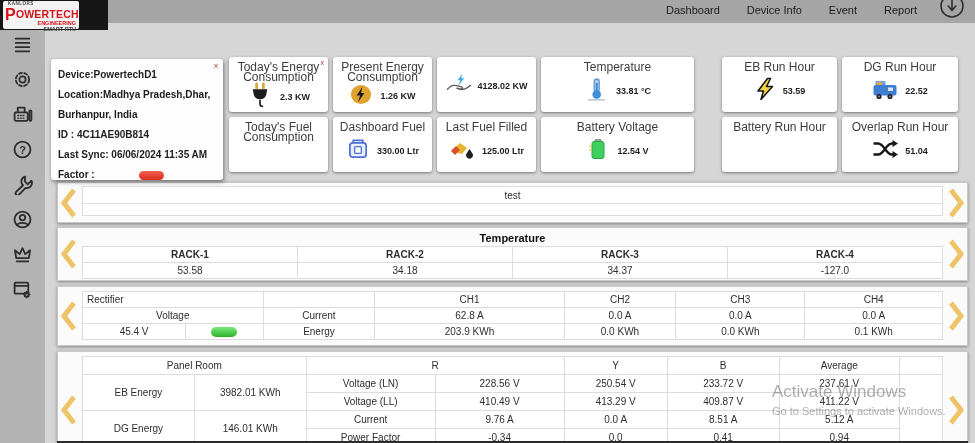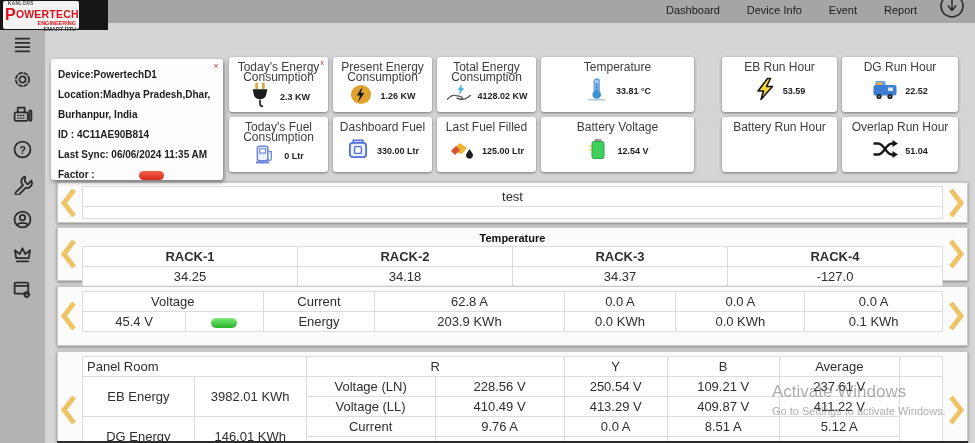--- a/index.html
+++ b/index.html
@@ -50,25 +50,25 @@
   .panel { position:absolute; left:57px; width:911px; background:#fbfbfb; border:1px solid #c9c9c9;
            box-shadow:0 1px 3px rgba(0,0,0,.4); z-index:1; }
   #panel-test { top:182px; height:41px; }
   #panel-temp { top:227px; height:54px; }
   #panel-rect { top:286px; height:60px; }
   #panel-room { top:351px; height:126px; }
   .chev { position:absolute; top:50%; transform:translateY(-50%); width:17px; height:32px; cursor:pointer; z-index:3; }
   .chev.left { left:2px; } .chev.right { right:2px; }
   .panel-inner { margin:3px 24px 0 24px; }
   .panel-title { text-align:center; font-weight:bold; font-size:11px; color:#101010; padding:1px 0 2px; }
-  table.grid { width:100%; border-collapse:collapse; font-size:13px; color:#2e2e2e; background:#fff; table-layout:fixed; }
+  table.grid { width:100%; border-collapse:collapse; font-size:10px; color:#2e2e2e; background:#fff; table-layout:fixed; }
   table.grid td { border:1px solid #dcdcdc; text-align:center; padding:2px 4px; height:16px; overflow:hidden; }
   table.grid td.left { text-align:left; }
   table.grid td.hdr { font-weight:bold; }
-  #panel-room table.grid td { height:18px; }
+  #panel-room table.grid td { height:18px;text-align:center; }
   .ok-pill { display:inline-block; width:26px; height:10px; border-radius:5px;
              background:linear-gradient(#7de87d,#27b427); vertical-align:middle; }
   
   .watermark { position:absolute; left:772px; top:382px; color:rgba(105,105,105,.55); z-index:10; pointer-events:none; }
   .wm1 { font-size:17px; }
   .wm2 { font-size:11px; margin-top:3px; }
   .bottom-edge { position:absolute; left:57px; bottom:0; width:911px; height:2px; background:#2b2b2b; z-index:11; }
 </style>
 </head>
 <body>
@@ -174,40 +174,30 @@
     <div class="stat-title">Present Energy Consumption</div>
     <div class="stat-body">
       <span><svg width="24" height="23" viewBox="0 0 24 24">
         <ellipse cx="12" cy="12" rx="10.5" ry="10" fill="#dfa32e"></ellipse>
         <path d="M13.5 4 L7.5 13 h3.5 l-2 7 6.5 -9.5 h-3.5 z" fill="#1a1a1a"></path>
           </svg></span>
       <span class="stat-value">1.26 KW</span>
     </div>
   </div>
   <div class="stat-card">
-    <div class="stat-title">Total Energy Consumption</div>
     <div class="stat-body" style="gap:4px;">
       <span><svg width="28" height="23" viewBox="0 0 28 24">
         <path d="M17 1 l-4.5 6.5 h3 l-2.5 6 6.5 -8 h-3 z" fill="#41aae4"></path>
         <path d="M2 17 q4 -5 8 -4 l6 1.2 q2 .6 1.4 1.8 -.5 1 -2 .7 l-4 -.8 q7 3 12 -1 l2.5 -2" fill="none" stroke="#5a5a5a" stroke-width="1.4" stroke-linecap="round"></path>
           </svg></span>
       <span class="stat-value">4128.02 KW</span>
     </div>
   </div>
   <div class="stat-card">
     <div class="stat-title">Today's Fuel Consumption</div>
-    <div class="stat-body">
-      <span><svg width="24" height="23" viewBox="0 0 24 24">
-        <rect x="4" y="3.5" width="11" height="15" rx="2" fill="#eef2fc" stroke="#6f86d8" stroke-width="1.6"></rect>
-        <rect x="6.5" y="6" width="6" height="4.5" fill="#fff" stroke="#6f86d8" stroke-width="1.2"></rect>
-        <path d="M15 9 h3.5 v7.5 a1.8 1.8 0 0 1 -3.6 0" fill="none" stroke="#6f86d8" stroke-width="1.4"></path>
-        <rect x="2.5" y="19" width="14" height="2.5" rx="1" fill="#6f86d8"></rect>
-          </svg></span>
-      <span class="stat-value">0 Ltr</span>
-    </div>
   </div>
   <div class="stat-card">
     <div class="stat-title">Dashboard Fuel</div>
     <div class="stat-body">
       <span><svg width="24" height="23" viewBox="0 0 24 24">
         <path d="M7 5 V2.5 h10 V5" fill="none" stroke="#4f6fd8" stroke-width="1.7"></path>
         <rect x="3.5" y="5" width="17" height="15" rx="3" fill="#e9effc" stroke="#4f6fd8" stroke-width="1.8"></rect>
         <rect x="8.5" y="9" width="7" height="7" rx="1" fill="#fff" stroke="#4f6fd8" stroke-width="1.4"></rect>
           </svg></span>
       <span class="stat-value">330.00 Ltr</span>
@@ -331,21 +321,21 @@
     <div class="panel-title">Temperature</div>
     <table class="grid">
       <tbody>
           <tr>
         <td class="hdr">RACK-1</td>
         <td class="hdr">RACK-2</td>
         <td class="hdr">RACK-3</td>
         <td class="hdr">RACK-4</td>
       </tr>
       <tr>
-        <td>34.25</td>
+        <td>53.58</td>
         <td>34.18</td>
         <td>34.37</td>
         <td>-127.0</td>
       </tr>
     </tbody>
       </table>
   </div>
 </div>
 
 <div class="panel" id="panel-rect">
@@ -362,20 +352,28 @@
       <colgroup>
           <col style="width:12%">
           <col style="width:9%">
           <col style="width:13%">
           <col style="width:22%">
           <col style="width:13%">
           <col style="width:15%">
           <col style="width:16%">
         </colgroup>
       <tbody>
+          <tr>
+        <td class="left" colspan="2">Rectifier</td>
+        <td></td>
+        <td>CH1</td>
+        <td>CH2</td>
+        <td>CH3</td>
+        <td>CH4</td>
+      </tr>
       <tr>
         <td colspan="2">Voltage</td>
         <td>Current</td>
         <td>62.8 A</td>
         <td>0.0 A</td>
         <td>0.0 A</td>
         <td>0.0 A</td>
       </tr>
       <tr>
         <td>45.4 V</td>
@@ -420,21 +418,21 @@
         <td>B</td>
         <td>Average</td>
         <td></td>
       </tr>
       <tr>
         <td rowspan="2">EB Energy</td>
         <td rowspan="2">3982.01 KWh</td>
         <td>Voltage (LN)</td>
         <td>228.56 V</td>
         <td>250.54 V</td>
-        <td>109.21 V</td>
+        <td>233.72 V</td>
         <td>237.61 V</td>
         <td rowspan="4"></td>
       </tr>
       <tr>
         <td>Voltage (LL)</td>
         <td>410.49 V</td>
         <td>413.29 V</td>
         <td>409.87 V</td>
         <td>411.22 V</td>
       </tr>

